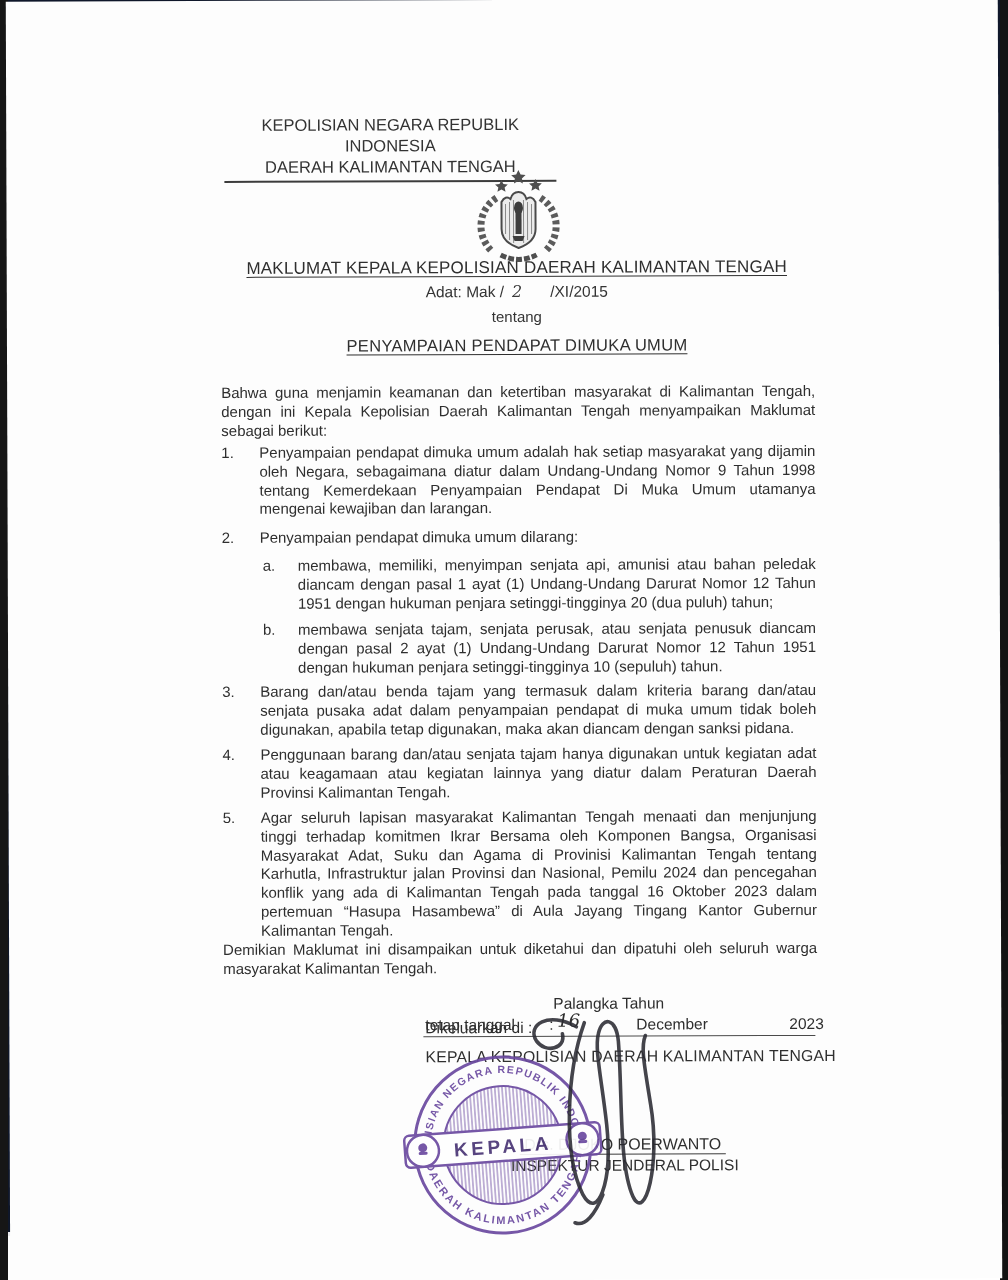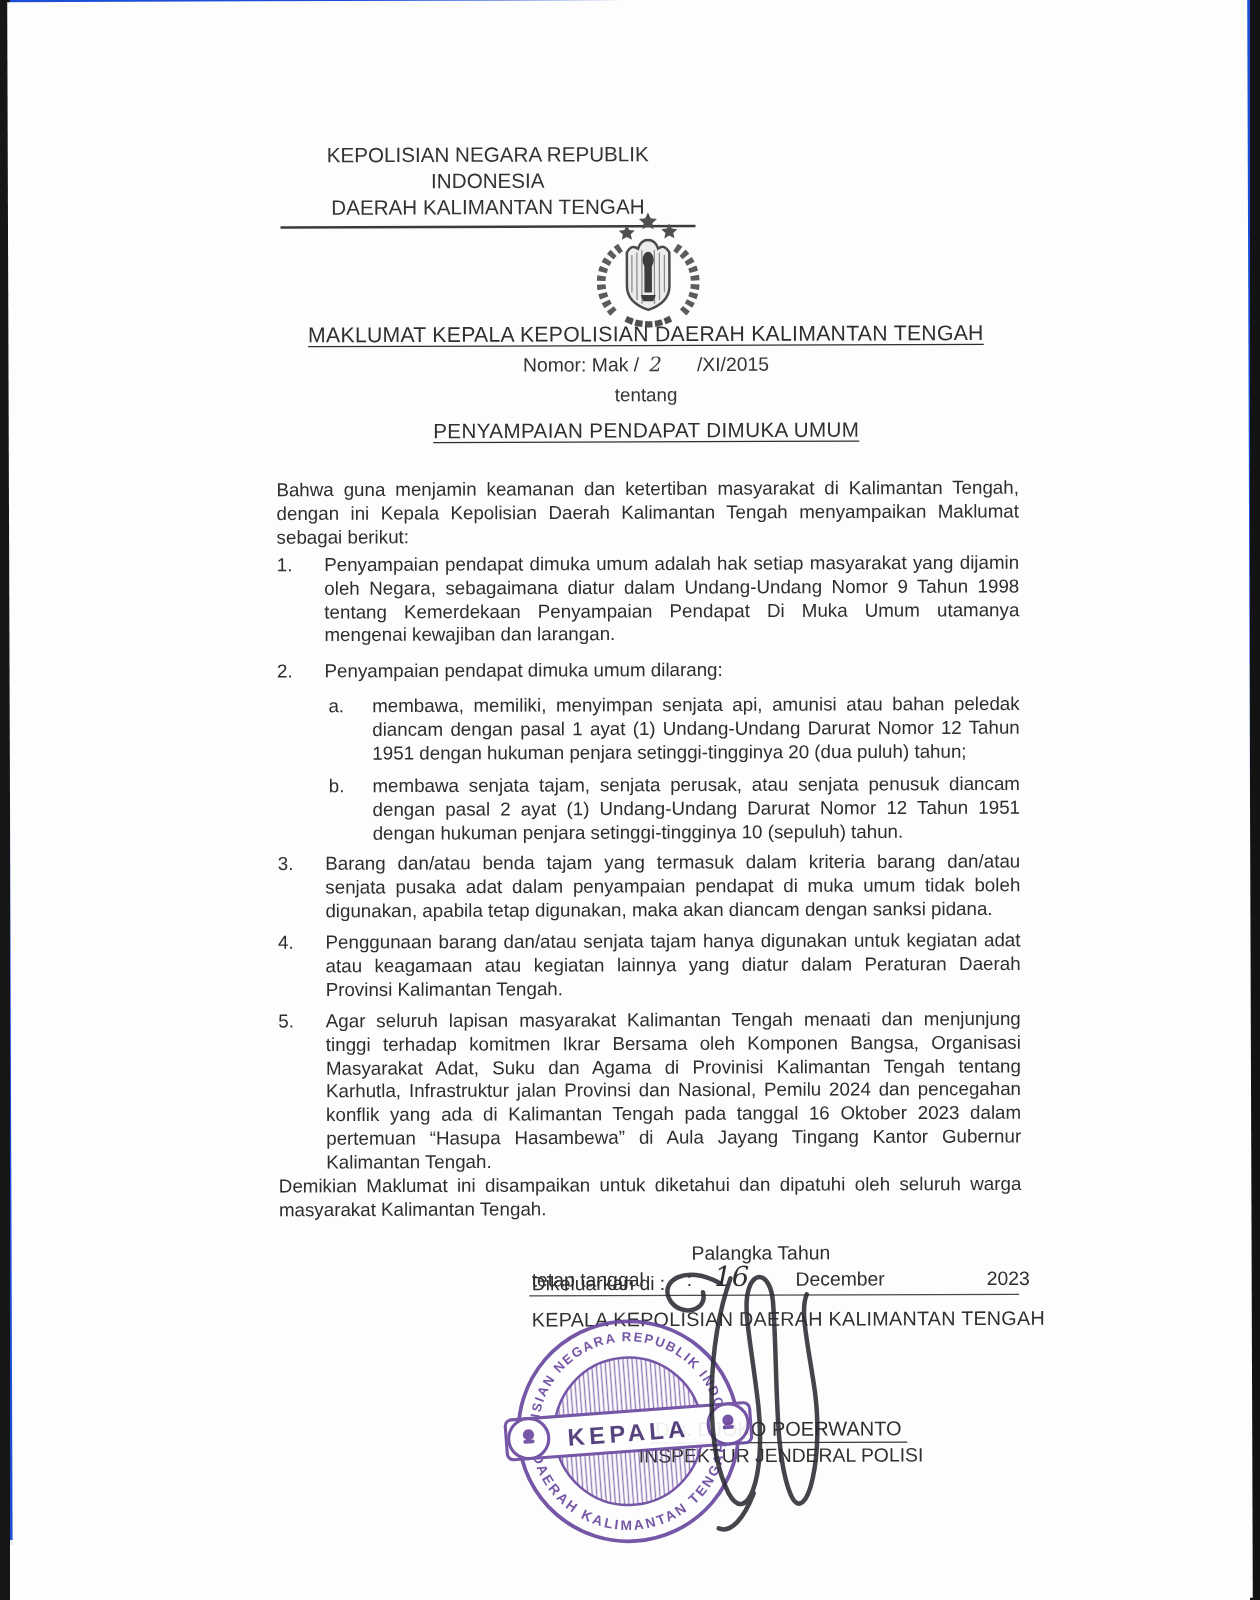--- a/index.html
+++ b/index.html
@@ -1,18 +1,18 @@
 <!DOCTYPE html>
 <html><head>
 <meta charset="utf-8">
 <style>
   * { margin:0; padding:0; box-sizing:border-box; }
   html,body { width:1008px; height:1280px; overflow:hidden; background:#ffffff;
               font-family:"Liberation Sans", sans-serif; }
-  #viewer { position:relative; width:1008px; height:1236px; background:#1d4ed8; }
+  #viewer { position:relative; width:1008px; height:1236px; background:#0f172a; }
 
   
   .bar-left  { position:absolute; left:0; top:0; width:8px; height:1280px; background:#161616; }
   .bar-right { position:absolute; right:0; top:0; width:8px; height:1280px; background:#131313; }
   .bar-bottom{ position:absolute; left:8px; bottom:0; width:992px; height:4px; background:#ececef; }
 
   
   .pill { position:absolute; left:40px; top:32px; height:68px; display:flex; align-items:center;
           gap:16px; padding:0 30px; background:#f6f6f8; border-radius:20px; cursor:pointer; }
   .pill-label { font-size:40px; font-weight:600; color:#8f8f94; letter-spacing:.5px; }
@@ -52,21 +52,21 @@
   .subitem .txt { flex:1; font-size:15px; line-height:18.8px; text-align:justify; color:#2e2e2e; }
 
   .i1 { top:443px; } .i2 { top:528px; } .i2a { top:556px; } .i2b { top:620px; }
   .i3 { top:682px; } .i4 { top:745px; } .i5 { top:808px; }
 
   .sig-line { position:absolute; font-size:15.5px; color:#2e2e2e; white-space:nowrap; }
   .issued-label { left:416px; top:995px;margin-top:24px; }
   .issued-value { left:544px; top:995px; }
   .date-label { left:416px; top:1016px; }
   .date-colon { left:540px; top:1016px; }
-  .date-day   { left:562px; top:1010px; font-size:22px; }
+  .date-day   { left:548px; top:1010px; font-size:18px; }
   .date-month { left:627px; top:1016px; }
   .date-year  { left:768px; top:1016px;margin-left:12px; }
   .date-rule  { position:absolute; left:414px; top:1036px; width:392px; border-top:1.6px solid #4a4a4a; }
   .signer-title { left:416px; top:1048px; font-size:15.8px; letter-spacing:.2px; color:#303030; }
   .signer-name  { position:absolute; left:498px; top:1136px; width:230px; text-align:center;
                   font-size:16px; color:#2f2f2f; white-space:nowrap; }
   .signer-name span { border-bottom:1.6px solid #3a3a3a; padding:0 4px 1px; }
   .signer-rank  { position:absolute; left:495px; top:1157px; width:240px; text-align:center;
                   font-size:15.5px; color:#303030; white-space:nowrap; }
 
@@ -126,21 +126,21 @@
         <rect x="53" y="50" width="6" height="22" fill="#3d3d3d"></rect>
         <path d="M50 74 h12 l-2 5 h-8 z" fill="#3d3d3d"></path>
 
         <path d="M38 93 q18 9 36 0" fill="none" stroke="#4f4f4f" stroke-width="5" stroke-dasharray="6 2"></path>
       </svg>
     </div>
 
     <div class="doc-col center title-main">MAKLUMAT KEPALA KEPOLISIAN DAERAH KALIMANTAN TENGAH</div>
 
     <div class="doc-col center title-nomor">
-      <span>Nomor: Mak /</span><span class="hand nomor-gap-l">2</span><span class="nomor-gap-r">/XI/2015</span>
+      <span>Adat: Mak /</span><span class="hand nomor-gap-l">2</span><span class="nomor-gap-r">/XI/2015</span>
     </div>
 
     <div class="doc-col center title-tentang">tentang</div>
     <div class="doc-col center title-subject">PENYAMPAIAN PENDAPAT DIMUKA UMUM</div>
 
     <div class="para opening">Bahwa guna menjamin keamanan dan ketertiban masyarakat di Kalimantan Tengah, dengan ini Kepala Kepolisian Daerah Kalimantan Tengah menyampaikan Maklumat sebagai berikut:</div>
 
     <div class="item i1">
       <div class="num">1.</div>
       <div class="txt">Penyampaian pendapat dimuka umum adalah hak setiap masyarakat yang dijamin oleh Negara, sebagaimana diatur dalam Undang-Undang Nomor 9 Tahun 1998 tentang Kemerdekaan Penyampaian Pendapat Di Muka Umum utamanya mengenai kewajiban dan larangan.</div>

